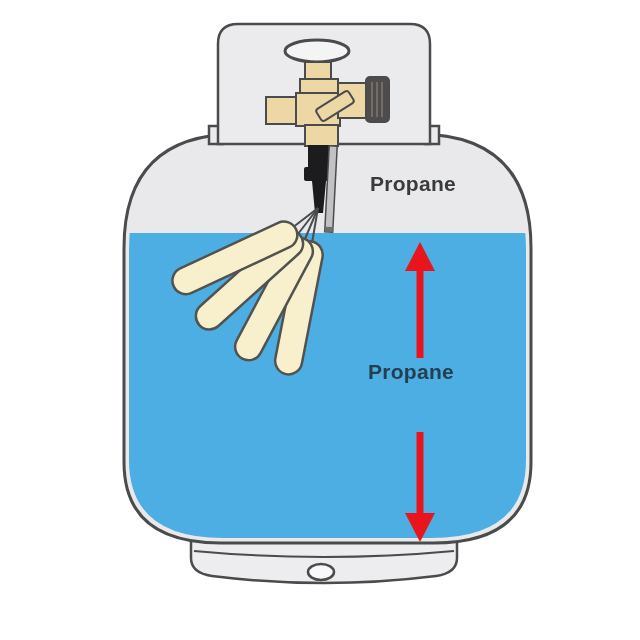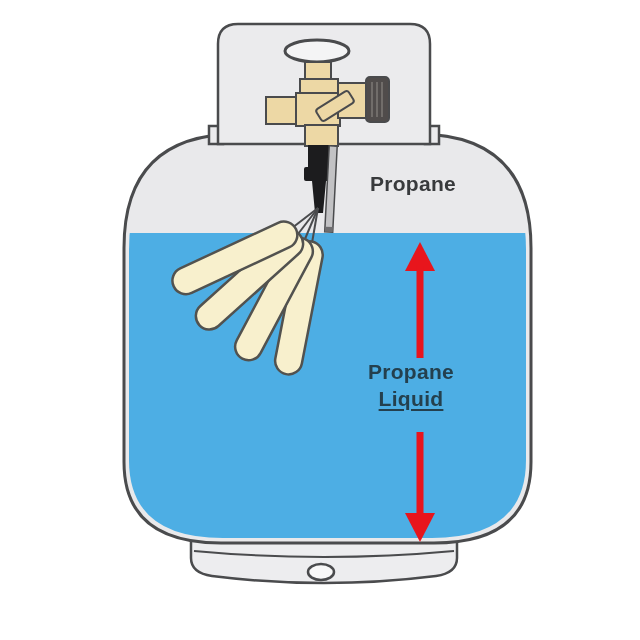--- a/index.html
+++ b/index.html
@@ -142,16 +142,15 @@
       <rect class="arrow" x="392.5" y="432" width="7" height="88"></rect>
       <polygon class="arrow" points="396,542 381,513 411,513"></polygon>
     </g>
   </svg>
 
   <div class="label label-vapor">
     <span>Propane</span>
   </div>
   <div class="label label-liquid">
     <span>Propane</span>
-    <span class="underlined">Liquid</span>
   </div>
 
 </div>
 
 </body></html>

